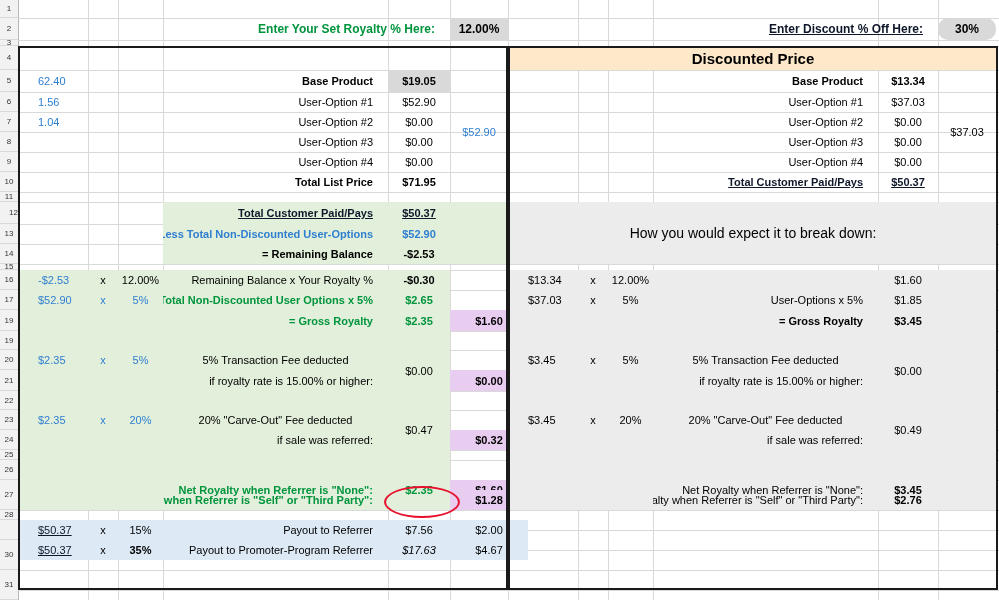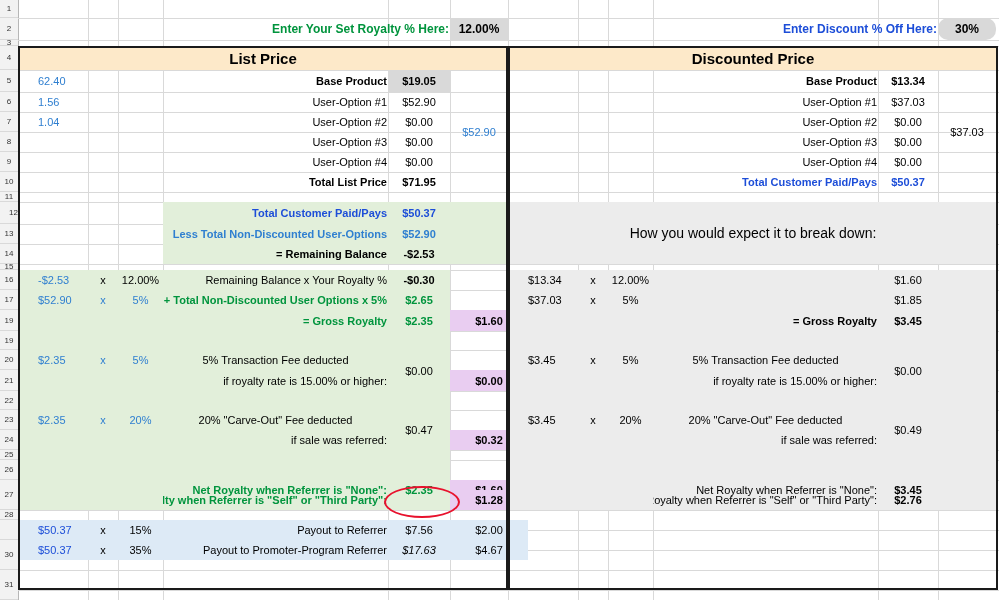--- a/index.html
+++ b/index.html
@@ -5,31 +5,31 @@
   html,body{margin:0;padding:0;background:#fff;}
   body{font-family:"Liberation Sans",sans-serif;font-size:11px;color:#000;}
   #sheet{position:relative;width:999px;height:600px;overflow:hidden;background:#fff;}
 
   
   .gutter{position:absolute;left:0;top:0;width:18px;height:600px;background:#f2f2f2;border-right:1px solid #b6b6b6;}
   .rowhdr{position:absolute;left:0;width:18px;text-align:center;font-size:8px;color:#333;border-bottom:1px solid #d9d9d9;box-sizing:border-box;line-height:1;}
 
   .grid{position:absolute;left:18px;top:0;width:981px;height:600px;}
   .cell{position:absolute;box-sizing:border-box;display:flex;align-items:center;overflow:hidden;white-space:nowrap;}
-  .r{justify-content:flex-end;padding-right:1px;}
+  .r{justify-content:flex-end;padding-right:15px;}
   .l{justify-content:flex-start;padding-left:5px;}
   .c{justify-content:center;}
   .b{font-weight:bold;}
   .hline{position:absolute;background:#d9d9d9;height:1px;}
   .vline{position:absolute;background:#d9d9d9;width:1px;}
 
   .blockborder{position:absolute;box-sizing:border-box;border:2px solid #1a1a1a;}
 
   .green{color:#00943d;}
-  .red{color:#1d4ed8;}
+  .red{color:#0f172a;text-decoration:underline;}
   .blue{color:#2f7fd0;}
 
   .bg-gray{background:#d9d9d9;}
   .bg-cream{background:#fde9c9;}
   .bg-lgreen{background:#e2efda;}
   .bg-lgray{background:#ececec;}
   .bg-lblue{background:#ddeaf6;}
   .bg-violet{background:#e9cdf1;}
 
   .ellipse{position:absolute;border:2px solid #e8112d;border-radius:50%;pointer-events:none;}
@@ -116,21 +116,20 @@
     <div class="vline" style="left:490px;top:0;height:600px;"></div>
     <div class="vline" style="left:560px;top:0;height:600px;"></div>
     <div class="vline" style="left:590px;top:0;height:600px;"></div>
     <div class="vline" style="left:635px;top:0;height:600px;"></div>
     <div class="vline" style="left:860px;top:0;height:600px;"></div>
     <div class="vline" style="left:920px;top:0;height:600px;"></div>
 
     <div class="cell r b green" style="left:145px;top:18px;width:287px;height:22px;font-size:12px;">Enter Your Set Royalty % Here:</div>
     <div class="cell c b bg-gray" style="left:432px;top:18px;width:58px;height:22px;font-size:12px;">12.00%</div>
 
-    <div class="cell c b bg-cream" style="left:0px;top:46px;width:490px;height:24px;font-size:15px;">List Price</div>
 
     <div class="cell l blue" style="left:0px;top:70px;width:70px;height:22px;padding-left:20px;">62.40</div>
     <div class="cell r b" style="left:145px;top:70px;width:225px;height:22px;">Base Product</div>
     <div class="cell c b bg-gray" style="left:370px;top:70px;width:62px;height:22px;">$19.05</div>
 
     <div class="cell l blue" style="left:0px;top:92px;width:70px;height:20px;padding-left:20px;">1.56</div>
     <div class="cell r" style="left:145px;top:92px;width:225px;height:20px;">User-Option #1</div>
     <div class="cell c" style="left:370px;top:92px;width:62px;height:20px;">$52.90</div>
 
     <div class="cell l blue" style="left:0px;top:112px;width:70px;height:20px;padding-left:20px;">1.04</div>
@@ -201,21 +200,21 @@
     <div class="bg-lblue" style="position:absolute;left:0px;top:520px;width:432px;height:40px;"></div>
     <div class="cell l red" style="left:0px;top:520px;width:70px;height:20px;padding-left:20px;">$50.37</div>
     <div class="cell c" style="left:70px;top:520px;width:30px;height:20px;">x</div>
     <div class="cell c" style="left:100px;top:520px;width:45px;height:20px;">15%</div>
     <div class="cell r" style="left:145px;top:520px;width:225px;height:20px;">Payout to Referrer</div>
     <div class="cell c" style="left:370px;top:520px;width:62px;height:20px;">$7.56</div>
     <div class="cell c bg-lblue" style="left:432px;top:520px;width:78px;height:20px;">$2.00</div>
 
     <div class="cell l red" style="left:0px;top:540px;width:70px;height:20px;padding-left:20px;">$50.37</div>
     <div class="cell c" style="left:70px;top:540px;width:30px;height:20px;">x</div>
-    <div class="cell c" style="left:100px;top:540px;width:45px;height:20px;">35%</div>
+    <div class="cell c" style="left:100px;top:540px;width:45px;height:20px;font-weight:bold;">35%</div>
     <div class="cell r" style="left:145px;top:540px;width:225px;height:20px;">Payout to Promoter-Program Referrer</div>
     <div class="cell c" style="left:370px;top:540px;width:62px;height:20px;font-style:italic;">$17.63</div>
     <div class="cell c bg-lblue" style="left:432px;top:540px;width:78px;height:20px;text-align:right;">$4.67</div>
 
     <div class="blockborder" style="left:0px;top:46px;width:490px;height:544px;"></div>
 
     <div class="ellipse" style="left:366px;top:486px;width:72px;height:28px;"></div>
 
     <div class="cell r b red" style="left:635px;top:18px;width:285px;height:22px;font-size:12px;">Enter Discount % Off Here:</div>
     <div class="cell c b bg-gray" style="left:920px;top:18px;width:58px;height:22px;font-size:12px;border-radius:10px;">30%</div>
@@ -248,20 +247,21 @@
     <div class="bg-lgray" style="position:absolute;left:490px;top:270px;width:490px;height:240px;"></div>
 
     <div class="cell l" style="left:490px;top:270px;width:70px;height:20px;padding-left:20px;">$13.34</div>
     <div class="cell c" style="left:560px;top:270px;width:30px;height:20px;">x</div>
     <div class="cell c" style="left:590px;top:270px;width:45px;height:20px;">12.00%</div>
     <div class="cell c" style="left:860px;top:270px;width:60px;height:20px;">$1.60</div>
 
     <div class="cell l" style="left:490px;top:290px;width:70px;height:20px;padding-left:20px;">$37.03</div>
     <div class="cell c" style="left:560px;top:290px;width:30px;height:20px;">x</div>
     <div class="cell c" style="left:590px;top:290px;width:45px;height:20px;">5%</div>
+    <div class="cell r" style="left:635px;top:290px;width:225px;height:20px;">User-Options x 5%</div>
     <div class="cell c" style="left:860px;top:290px;width:60px;height:20px;">$1.85</div>
 
     <div class="cell r b" style="left:635px;top:310px;width:225px;height:21px;">= Gross Royalty</div>
     <div class="cell c b" style="left:860px;top:310px;width:60px;height:21px;">$3.45</div>
 
     <div class="cell l" style="left:490px;top:350px;width:70px;height:20px;padding-left:20px;">$3.45</div>
     <div class="cell c" style="left:560px;top:350px;width:30px;height:20px;">x</div>
     <div class="cell c" style="left:590px;top:350px;width:45px;height:20px;">5%</div>
     <div class="cell c" style="left:635px;top:350px;width:225px;height:20px;">5% Transaction Fee deducted</div>
     <div class="cell r" style="left:635px;top:370px;width:225px;height:21px;">if royalty rate is 15.00% or higher:</div>

